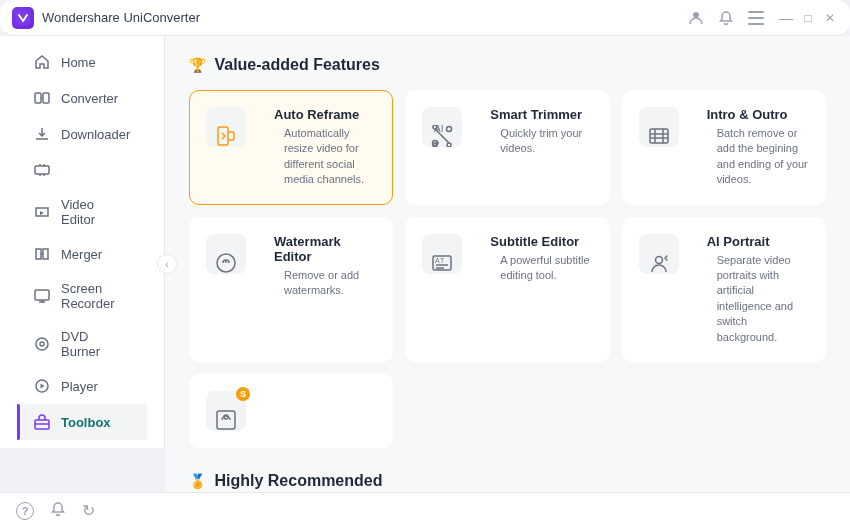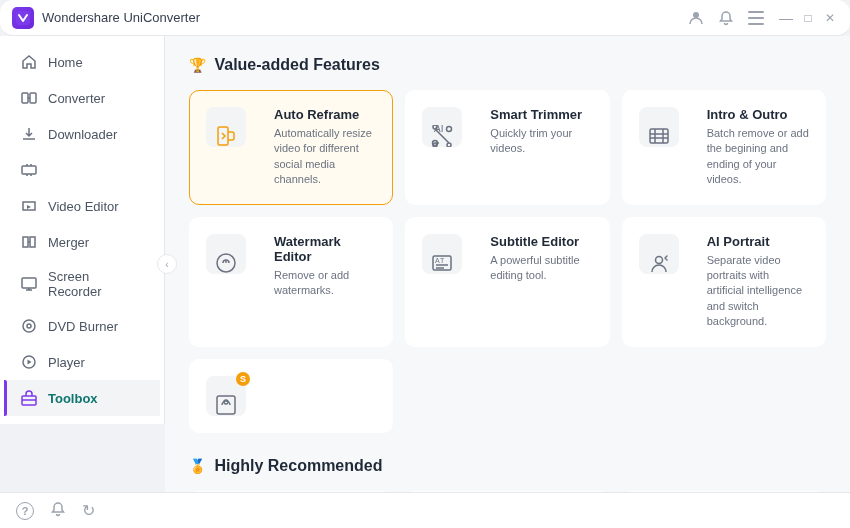--- a/index.html
+++ b/index.html
@@ -33,21 +33,21 @@
     
     .main-layout { display: flex; flex: 1; overflow: hidden; }
 
     
     .sidebar {
       width: 165px;
       background: #ffffff;
       border-right: 1px solid #e5e7eb;
       display: flex;
       flex-direction: column;
-      padding: 8px 4px;
+      padding: 8px 17px;
       flex-shrink: 0;
     }
     .sidebar-item {
       display: flex;
       align-items: center;
       gap: 10px;
       padding: 9px 16px;
       cursor: pointer;
       color: #4b5563;
       font-size: 13px;
@@ -145,21 +145,21 @@
       width: 14px; height: 14px;
       background: #f59e0b;
       border-radius: 50%;
       font-size: 9px;
       color: white;
       display: flex; align-items: center; justify-content: center;
       font-weight: bold;
     }
     .feature-card-body { flex: 1; }
     .feature-card-title { font-size: 13px; font-weight: 600; color: #1f2937; margin-bottom: 4px; }
-    .feature-card-desc { font-size: 11px; color: #6b7280; line-height: 1.4; }
+    .feature-card-desc { font-size: 11px; color: #6b7280; line-height: 1.4; margin-left: 10px; }
 
     
     .bottom-bar {
       height: 36px;
       background: #ffffff;
       border-top: 1px solid #e5e7eb;
       display: flex;
       align-items: center;
       padding: 0 16px;
       gap: 16px;

